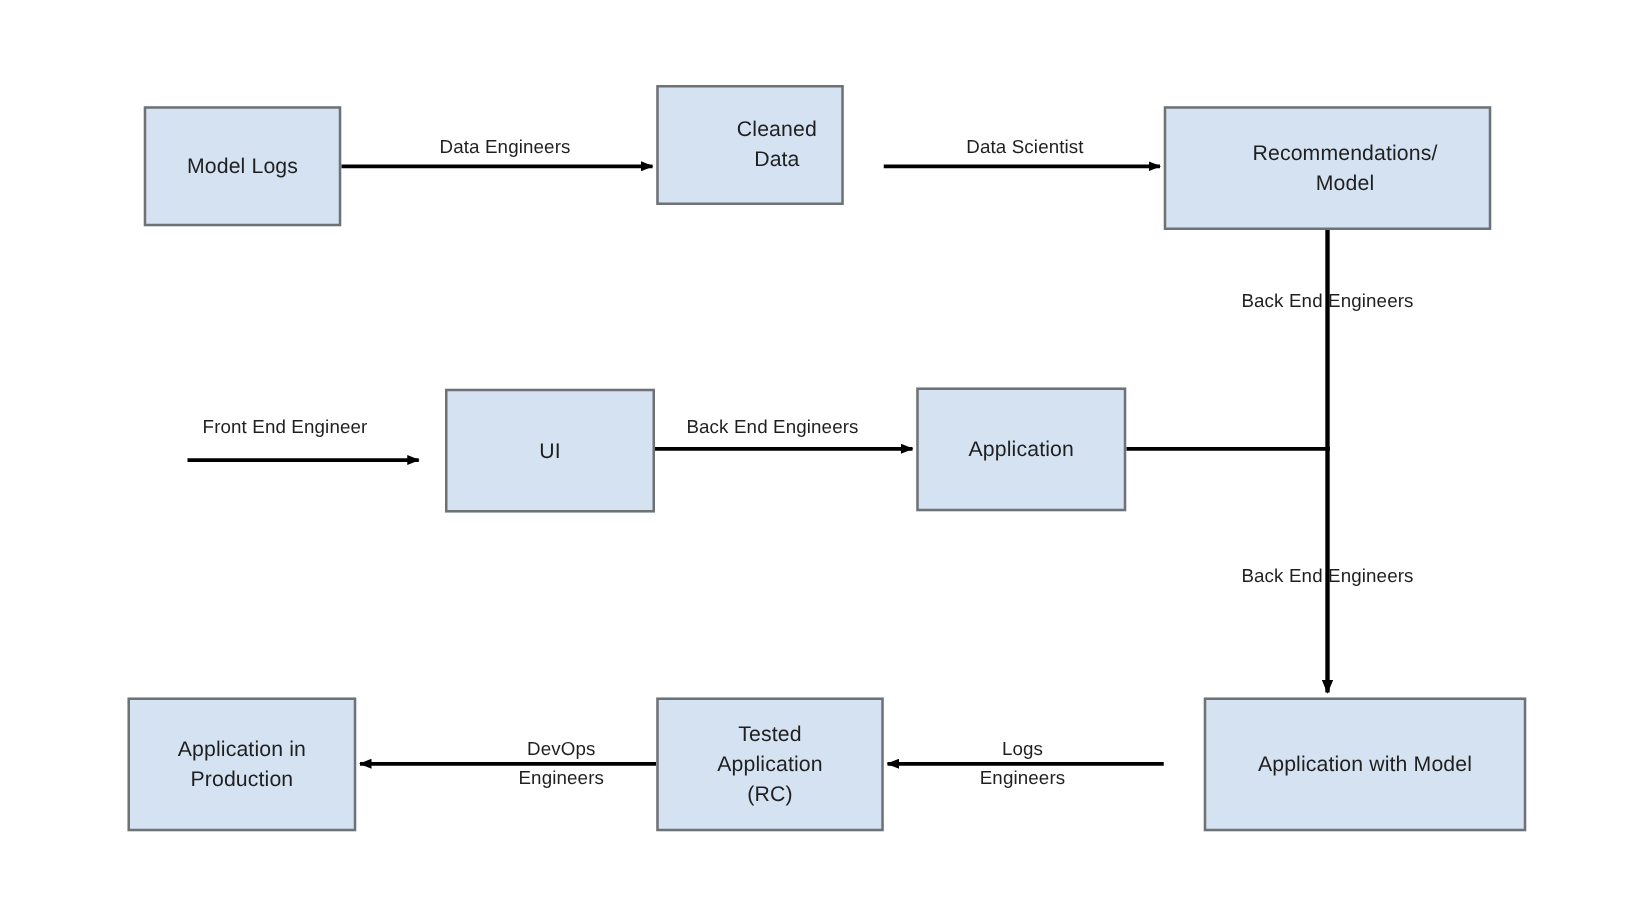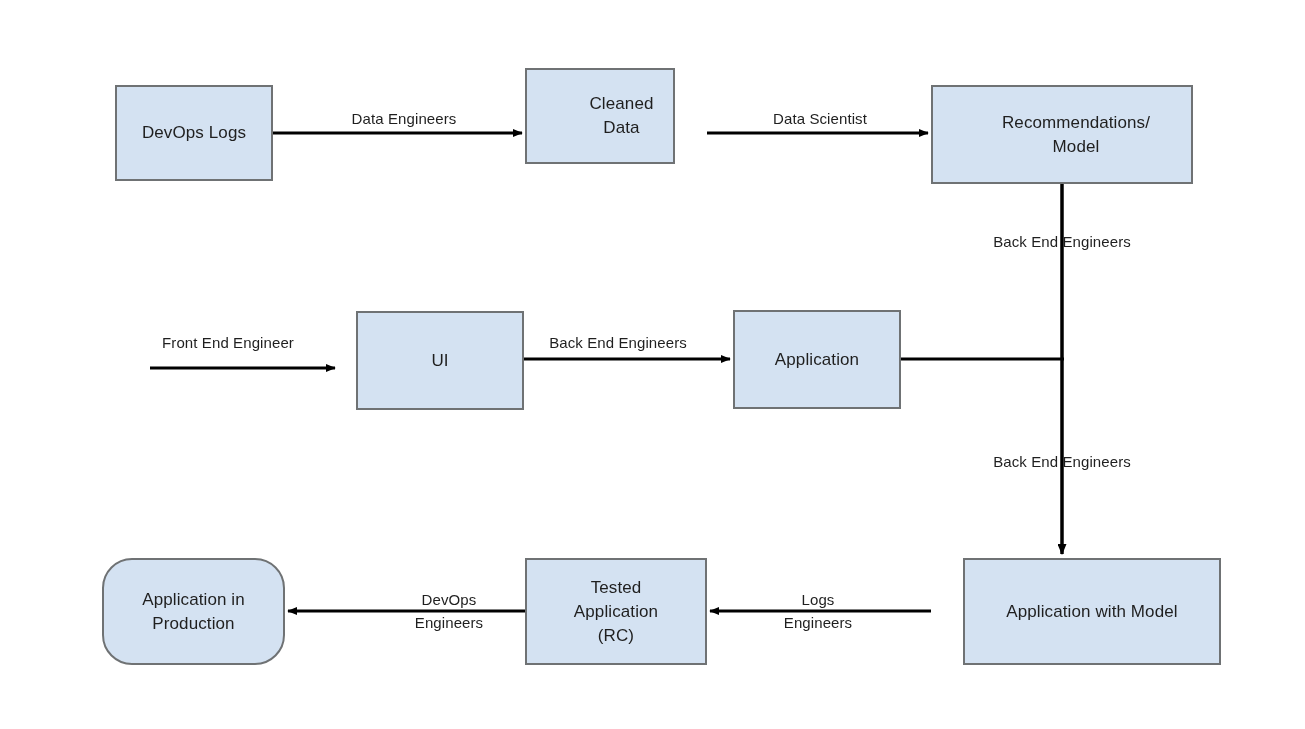--- a/index.html
+++ b/index.html
@@ -94,21 +94,21 @@
     <line x1="150" y1="368" x2="335" y2="368" stroke="#000000" stroke-width="3" marker-end="url(#arrow-right)"></line>
 
     <line x1="506" y1="359" x2="730" y2="359" stroke="#000000" stroke-width="3" marker-end="url(#arrow-right)"></line>
 
     <line x1="931" y1="611" x2="710" y2="611" stroke="#000000" stroke-width="3" marker-end="url(#arrow-left)"></line>
 
     <line x1="525" y1="611" x2="288" y2="611" stroke="#000000" stroke-width="3" marker-end="url(#arrow-left)"></line>
   </svg>
 
   <div class="node" style="left:115px; top:85px; width:158px; height:96px;">
-    <span class="node-label">DevOps Logs</span>
+    <span class="node-label">Model Logs</span>
   </div>
 
   <div class="node" style="left:525px; top:68px; width:150px; height:96px;padding-left:43px;">
     <span class="node-label">Cleaned Data</span>
   </div>
 
   <div class="node" style="left:931px; top:85px; width:262px; height:99px;padding-left:28px;">
     <span class="node-label">Recommendations/
 Model</span>
   </div>
@@ -124,21 +124,21 @@
   <div class="node" style="left:931px; top:558px; width:258px; height:107px;margin-left:32px;">
     <span class="node-label">Application with Model</span>
   </div>
 
   <div class="node" style="left:525px; top:558px; width:182px; height:107px;">
     <span class="node-label">Tested
 Application
 (RC)</span>
   </div>
 
-  <div class="node" style="left:102px; top:558px; width:183px; height:107px;border-radius:30px;">
+  <div class="node" style="left:102px; top:558px; width:183px; height:107px;">
     <span class="node-label">Application in
 Production</span>
   </div>
 
   <div class="edge-label" style="left:404px; top:118px;">Data Engineers</div>
 
   <div class="edge-label" style="left:820px; top:118px;">Data Scientist</div>
 
   <div class="edge-label" style="left:1062px; top:241px;">Back End Engineers</div>
 

